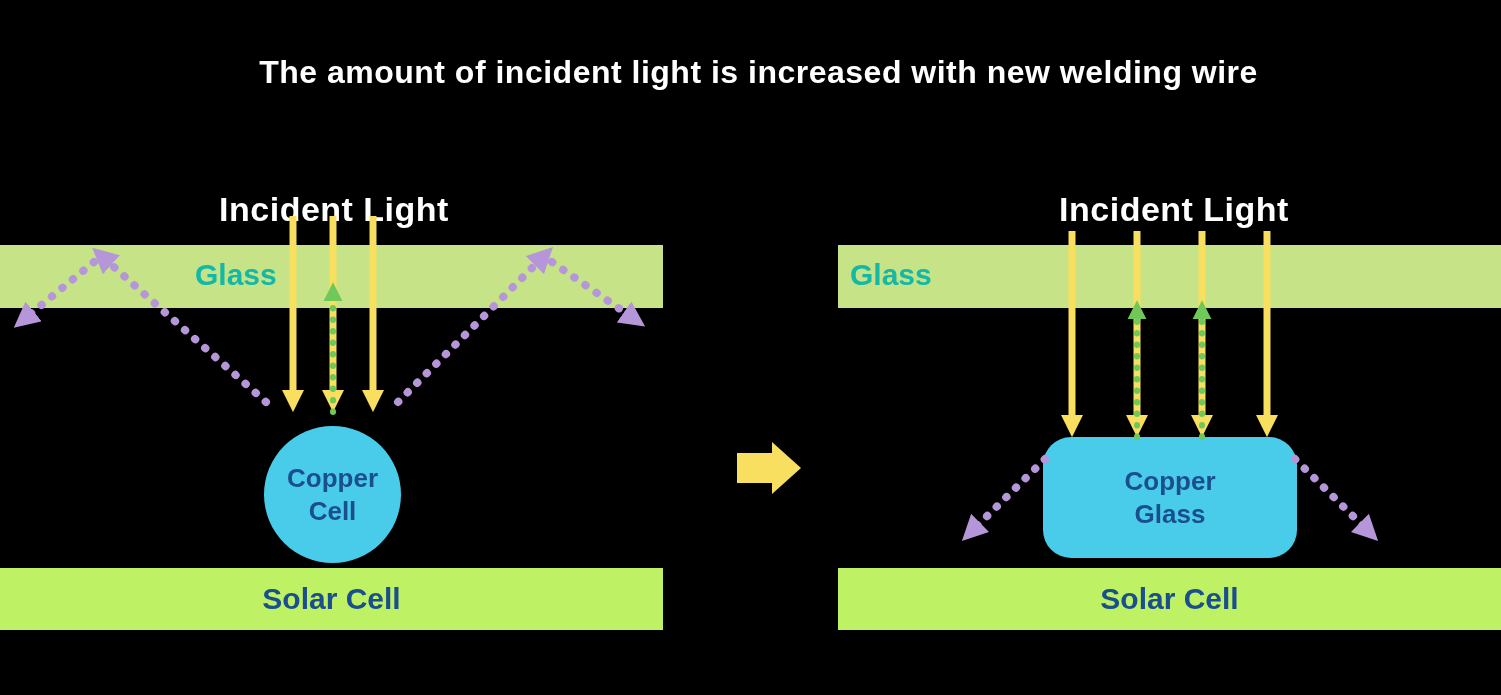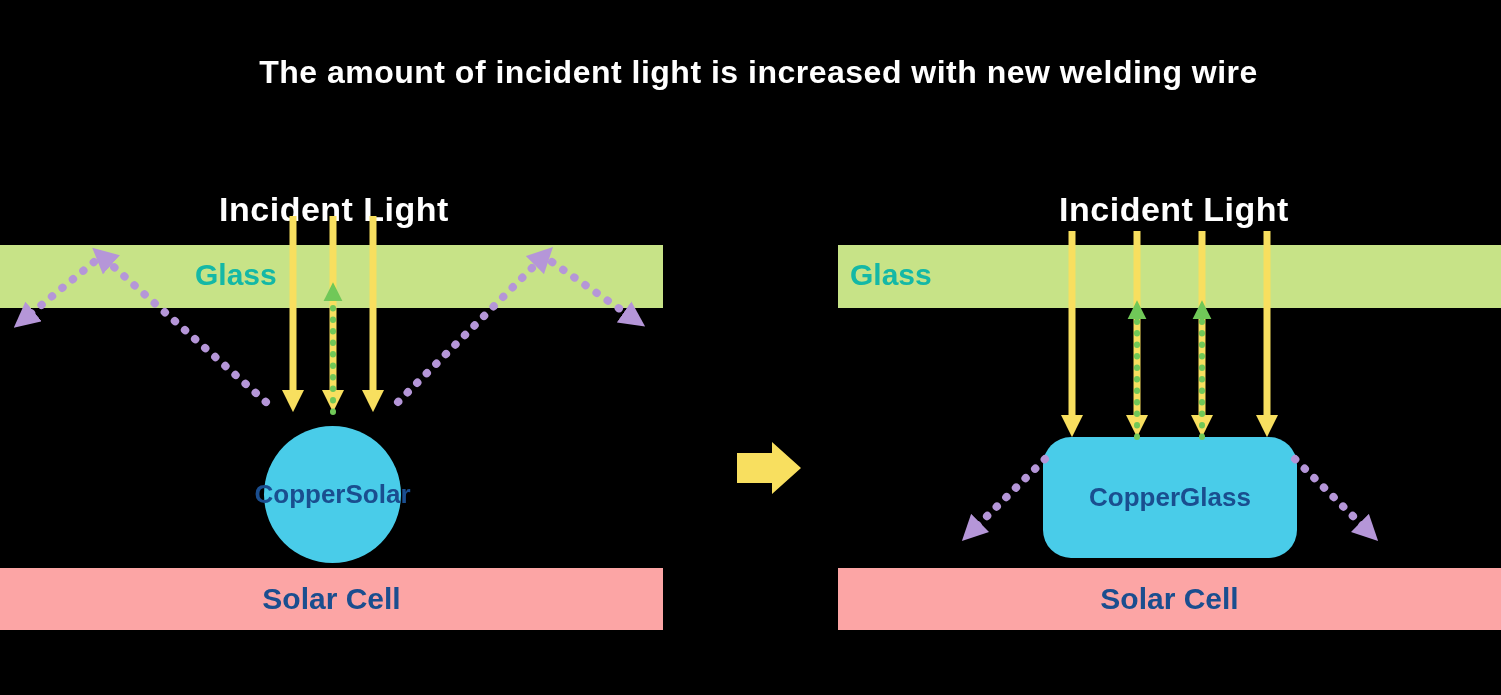--- a/index.html
+++ b/index.html
@@ -62,33 +62,33 @@
   .copper-ribbon {
     position: absolute;
     left: 1043px; top: 437px;
     width: 254px; height: 121px;
     border-radius: 28px;
     background: #49cce9;
   }
   .component-text {
     width: 100%; height: 100%;
     display: flex;
-    flex-direction: row;
+    flex-direction: column;
     align-items: center;
     justify-content: center;
     color: #1a4e8f;
     font-size: 26px;
     font-weight: 600;
     line-height: 33px;
   }
   .solar-cell {
     position: absolute;
     top: 568px;
     height: 62px;
-    background: #fca5a5;
+    background: #bef264;
     display: flex;
     align-items: center;
     justify-content: center;
     color: #1a4e8f;
     font-size: 30px;
     font-weight: 600;
   }
   .solar-left  { left: 0;     width: 663px; }
   .solar-right { left: 838px; width: 663px; }
   .arrows {
@@ -105,21 +105,21 @@
 
   <div class="title">The amount of incident light is increased with new welding wire</div>
 
   <div class="incident-label incident-left">Incident Light</div>
   <div class="glass-band glass-left"></div>
   <div class="glass-label glass-label-left">Glass</div>
 
   <div class="copper-wire">
     <div class="component-text">
       <span>Copper</span>
-      <span>Solar</span>
+      <span>Cell</span>
     </div>
   </div>
 
   <div class="solar-cell solar-left">
     <span>Solar Cell</span>
   </div>
 
   <div class="incident-label incident-right">Incident Light</div>
   <div class="glass-band glass-right"></div>
   <div class="glass-label glass-label-right">Glass</div>

